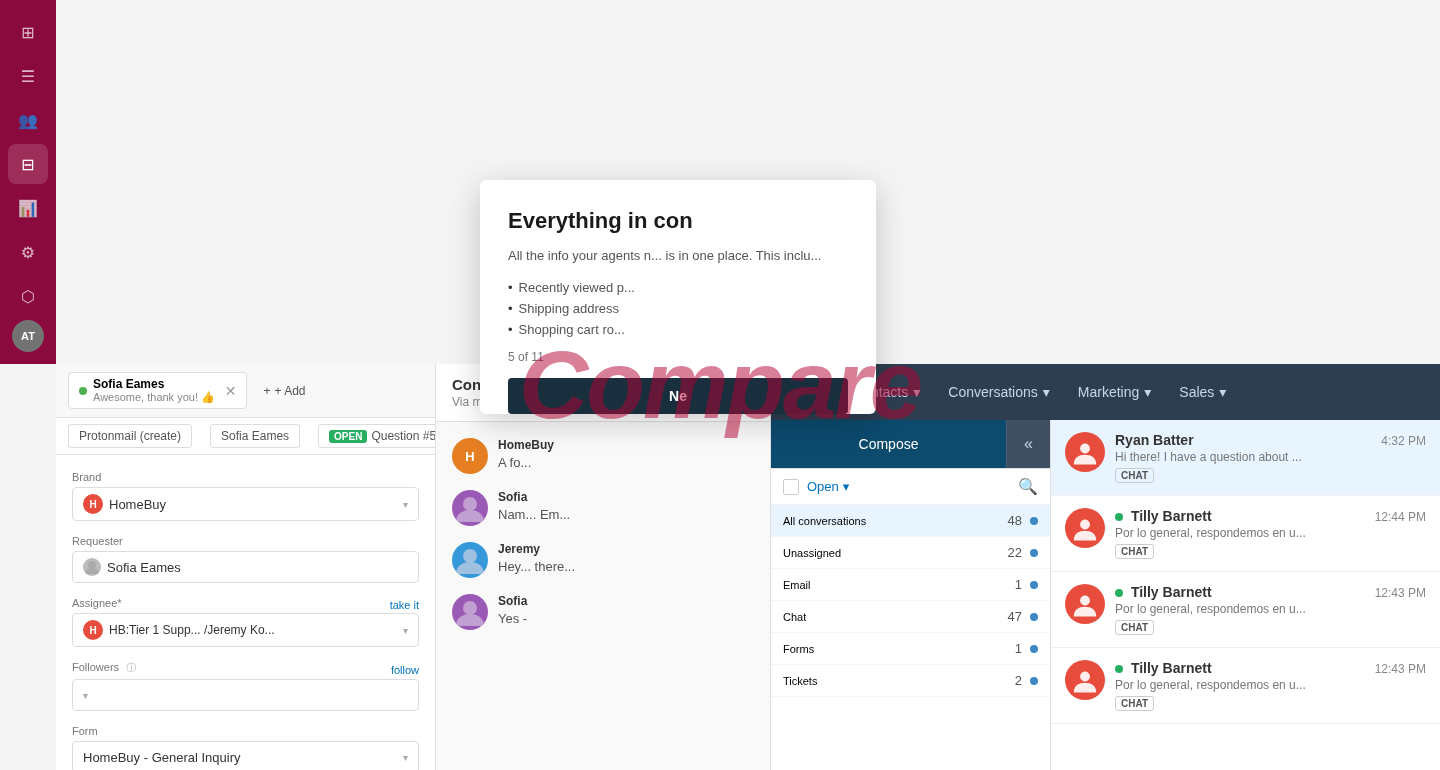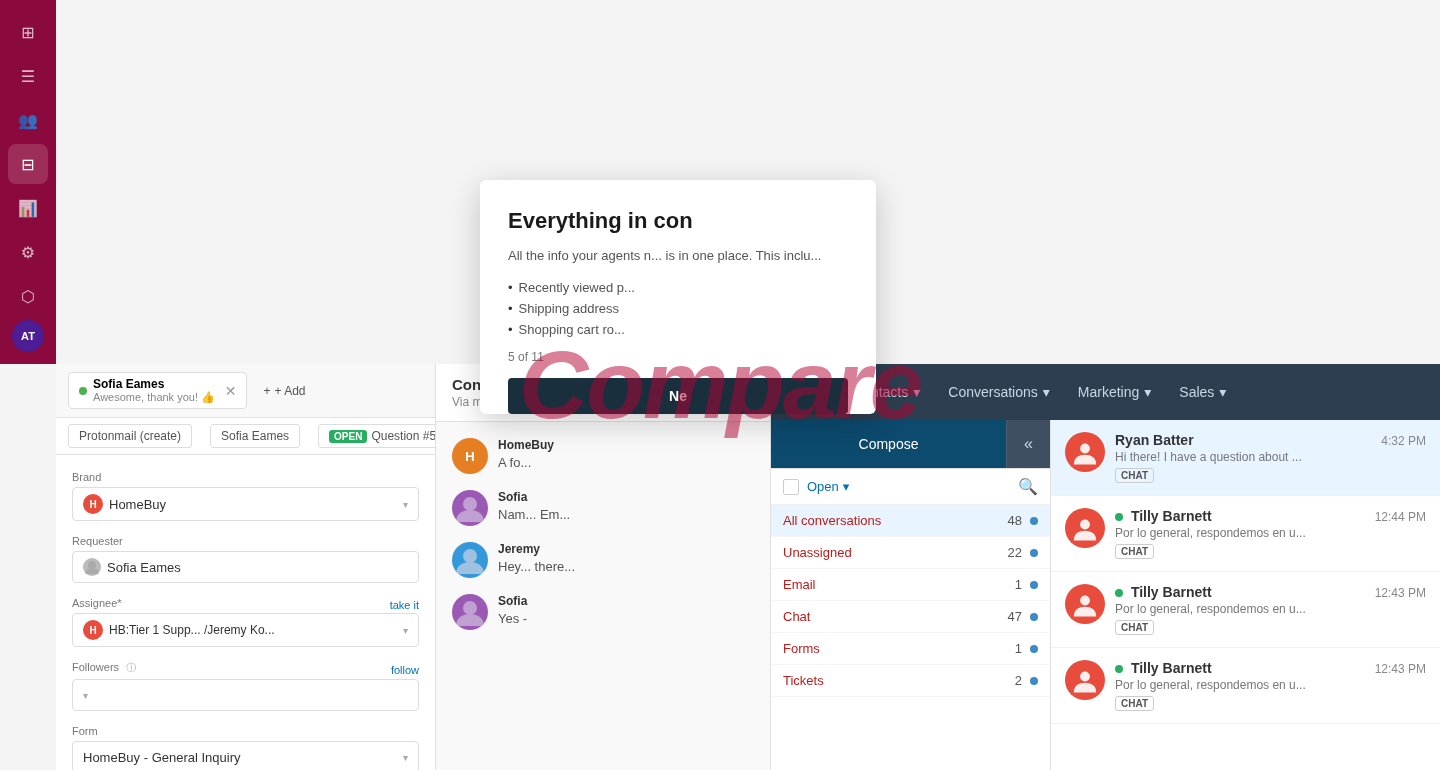--- a/index.html
+++ b/index.html
@@ -10,21 +10,21 @@
       width: 56px; background: #8b0a3d; display: flex; flex-direction: column;
       align-items: center; padding: 12px 0; gap: 4px; flex-shrink: 0; z-index: 50;
     }
     .sidebar-icon-btn {
       width: 40px; height: 40px; border-radius: 8px; display: flex; align-items: center;
       justify-content: center; color: rgba(255,255,255,0.7); cursor: pointer;
       transition: background 0.15s; font-size: 16px;
     }
     .sidebar-icon-btn:hover, .sidebar-icon-btn.active { background: rgba(255,255,255,0.15); color: #fff; }
     .sidebar-avatar {
-      width: 32px; height: 32px; border-radius: 50%; background: #4c1d95;
+      width: 32px; height: 32px; border-radius: 50%; background: #737373;
       display: flex; align-items: center; justify-content: center; color: #fff;
       font-size: 11px; font-weight: 700; cursor: pointer; margin-top: auto;
     }
 
     
     #ticket-panel {
       width: 380px; background: #fff; border-right: 1px solid #e0e0e0;
       display: flex; flex-direction: column; flex-shrink: 0;
     }
     #ticket-header {
@@ -164,21 +164,21 @@
     }
     .conv-search-btn { margin-left: auto; color: #0071bc; cursor: pointer; font-size: 16px; }
 
     .conv-list-item {
       display: flex; align-items: center; padding: 8px 12px;
       cursor: pointer; border-bottom: 1px solid #f5f5f5;
       transition: background 0.1s;
     }
     .conv-list-item.selected { background: #e8f4ff; }
     .conv-list-label {
-      flex: 1; font-size: 13px; color: #b91c1c;
+      flex: 1; font-size: 11px; color: #000000;
     }
     .conv-list-count { font-size: 13px; color: #555; margin-right: 8px; }
     .conv-dot { width: 8px; height: 8px; border-radius: 50%; background: #3d89c5; flex-shrink: 0; }
 
     
     #hs-conv-list {
       flex: 1; overflow-y: auto; background: #fff;
     }
     .hs-conv-item {
       display: flex; align-items: flex-start; padding: 12px 14px;

